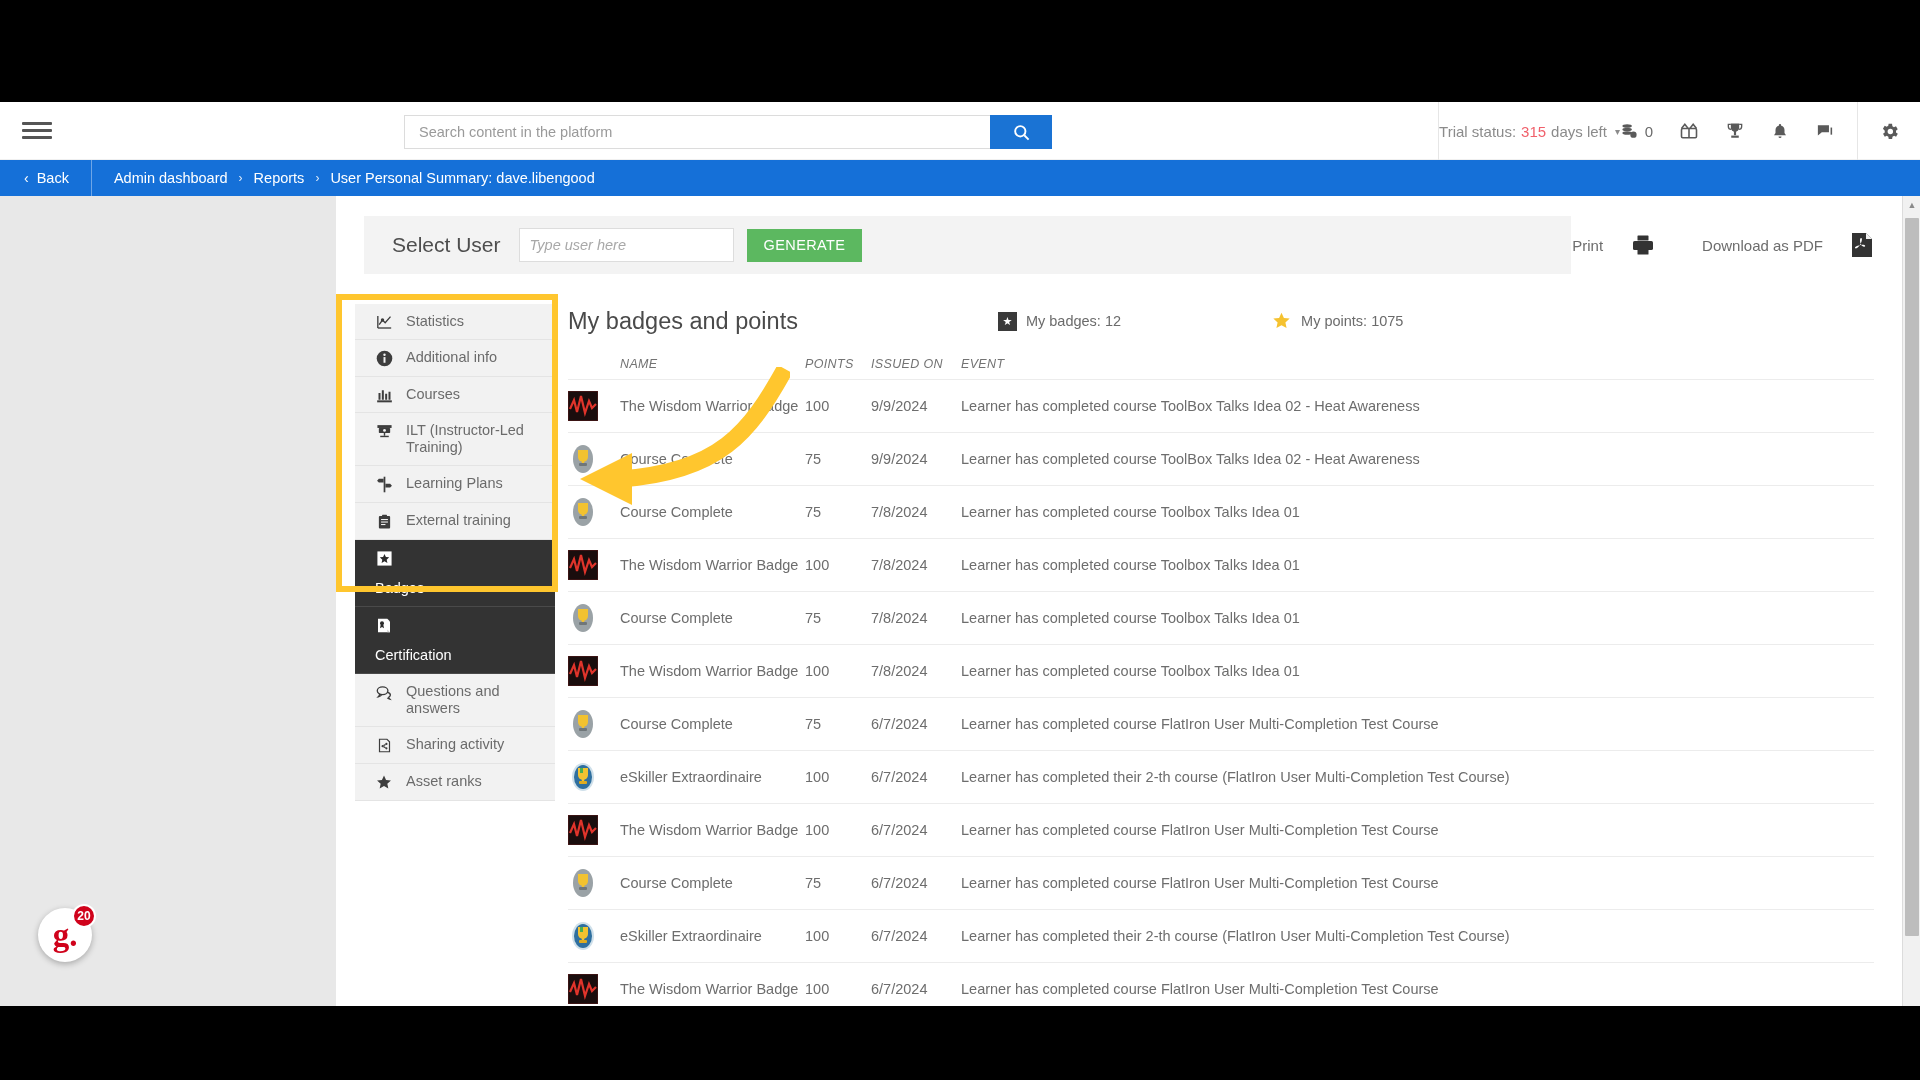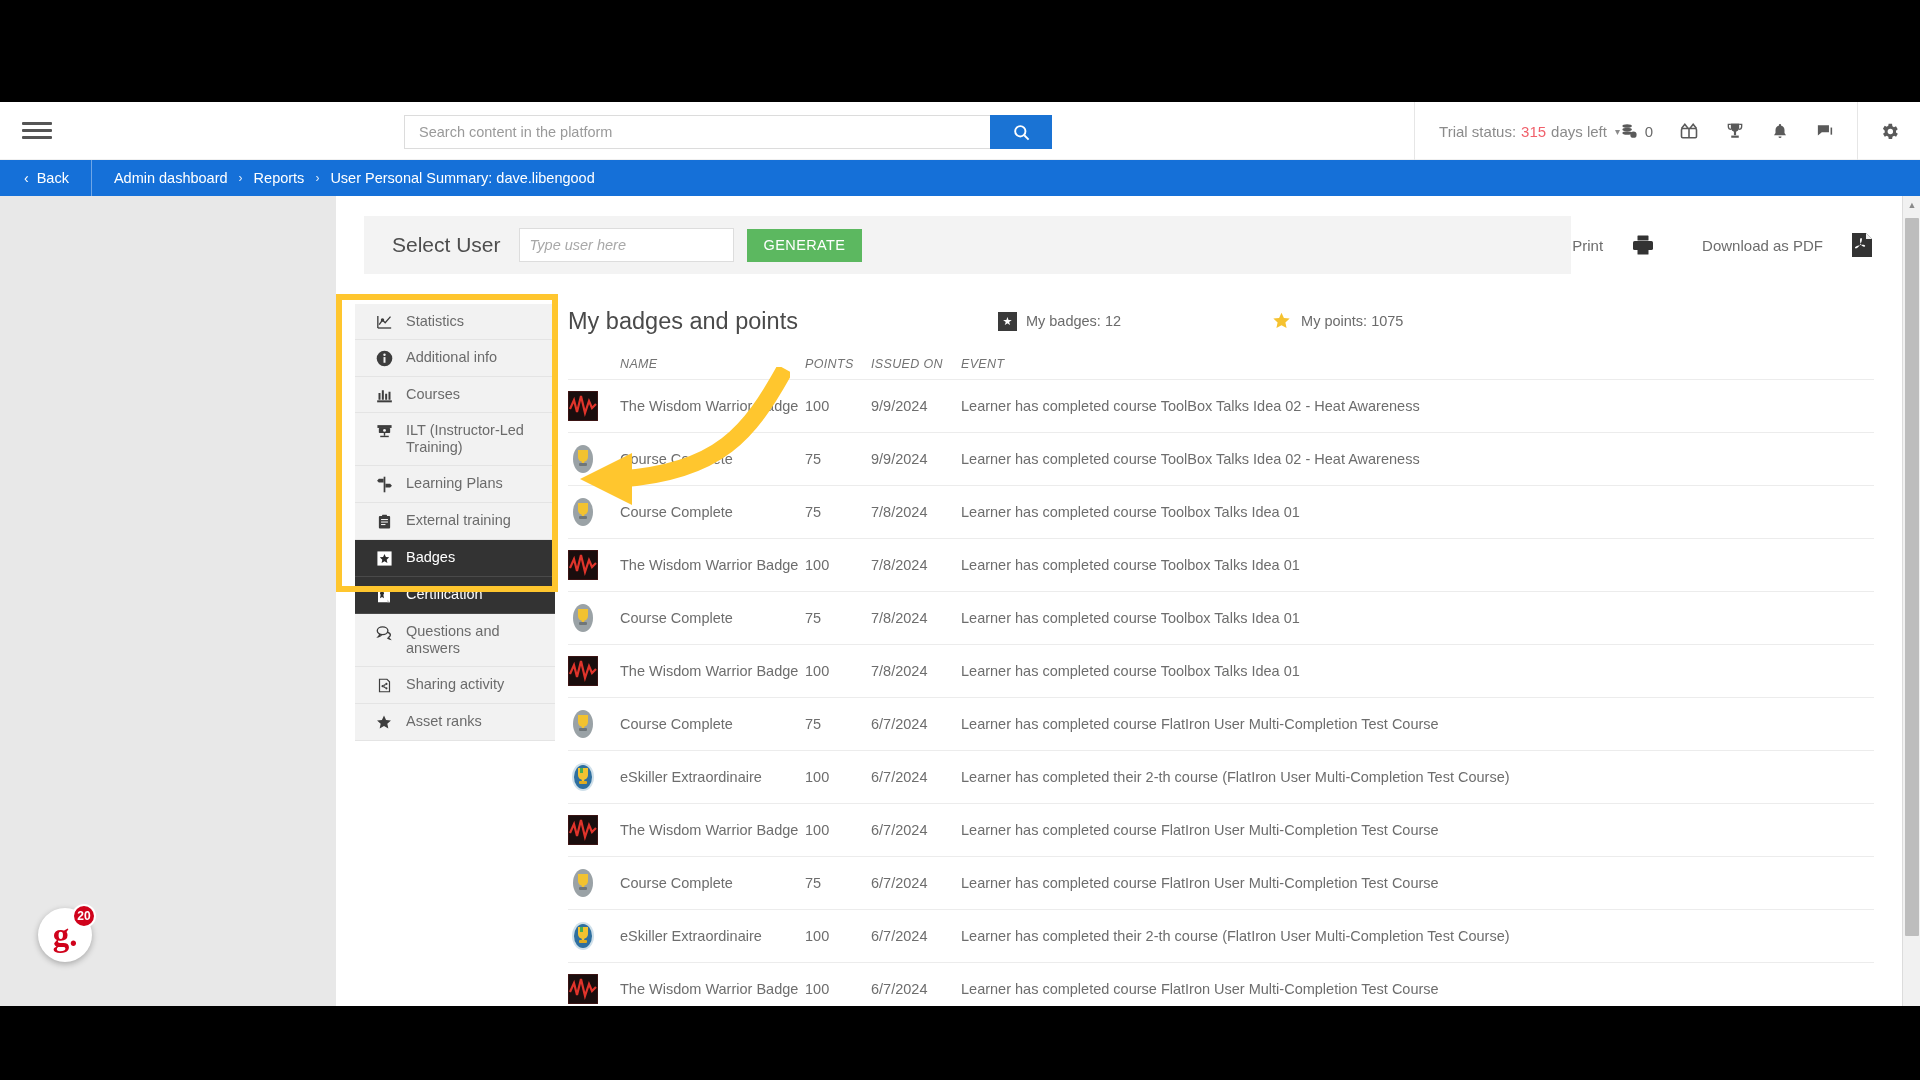--- a/index.html
+++ b/index.html
@@ -55,21 +55,20 @@
   .searchinput::placeholder { color:#9a9a9a; }
   .searchbtn {
     width:62px; height:34px; background:#1a73d4; border:none;
     display:flex; align-items:center; justify-content:center; cursor:pointer;
   }
 
   .trial {
     position:absolute; right:300px; top:0; height:58px;
     display:flex; align-items:center; gap:5px;
     font-size:15px; color:#8b8b8b;
-    padding-left:24px;
     border-left:1px solid #e6e6e6;
   }
   .trial .days { color:#f0606b; }
   .trial .caret { font-size:10px; color:#8b8b8b; margin-left:3px; }
 
   .iconbar {
     position:absolute; right:62px; top:0; height:58px;
     display:flex; align-items:center; gap:26px;
     padding-right:22px;
     border-right:1px solid #e6e6e6;
@@ -137,21 +136,21 @@
     background:#f2f2f2;
   }
   .mi {
     display:flex; align-items:flex-start; gap:13px;
     min-height:36px; padding:9px 10px 9px 20px;
     font-size:14.5px; color:#6b6b6b; cursor:pointer;
     border-bottom:1px solid #e4e4e4;
     line-height:17px;
   }
   .mi .ic { width:18px; min-width:18px; display:flex; justify-content:center; color:#3d3d3d; padding-top:1px; }
-  .mi.active { background:#333333; color:#ffffff; border-bottom:1px solid #4a4a4a; }
+  .mi.active { background:#333333; color:#ffffff; border-bottom:1px solid #4a4a4a;flex-direction:column; }
   .mi.active .ic { color:#ffffff; }
 
   .highlight-box {
     position:absolute; left:0px; top:98px;
     width:222px; height:298px;
     border:6px solid #ffc62e;
     pointer-events:none;
   }
 
   

